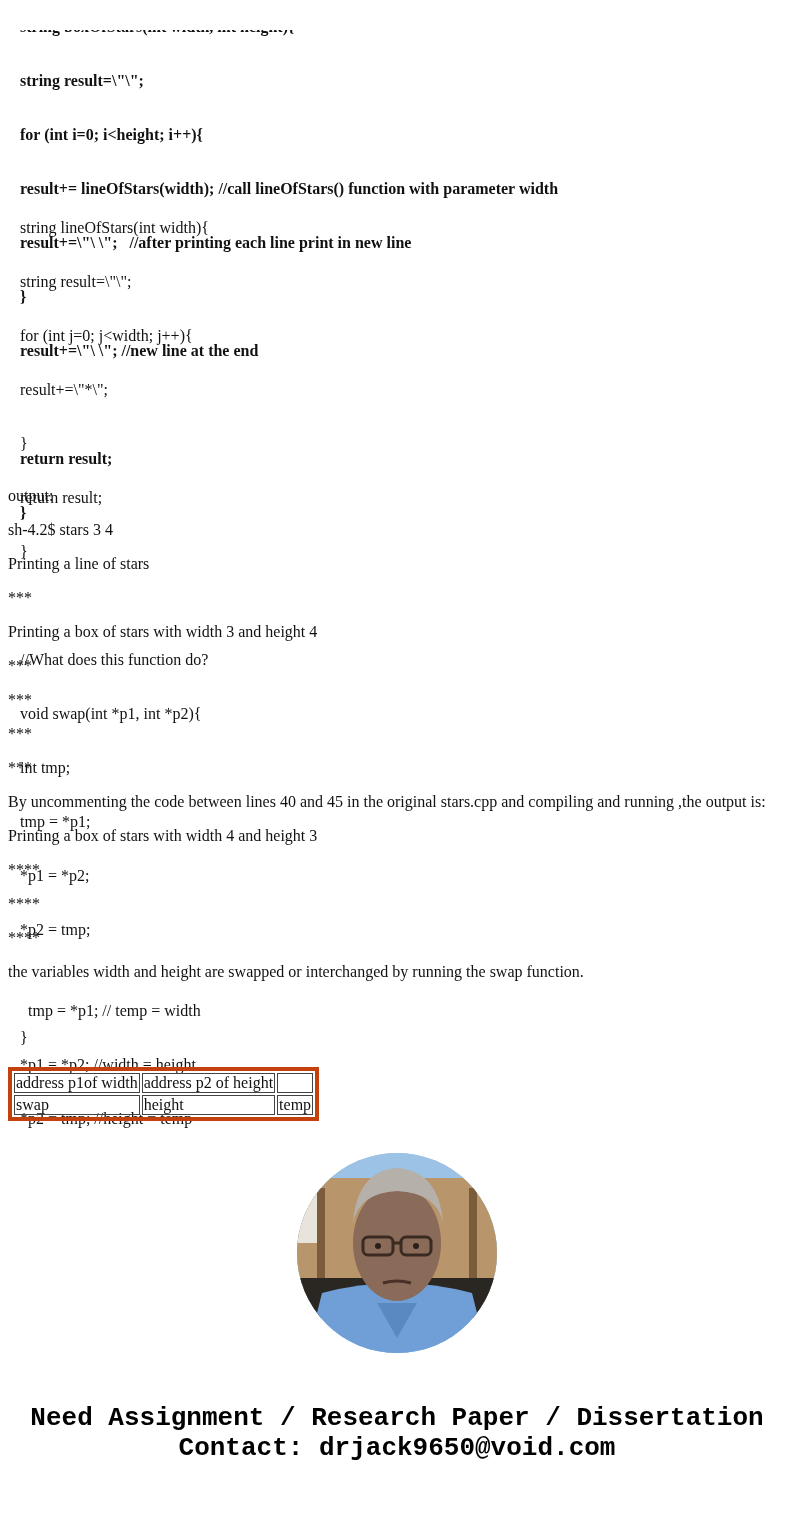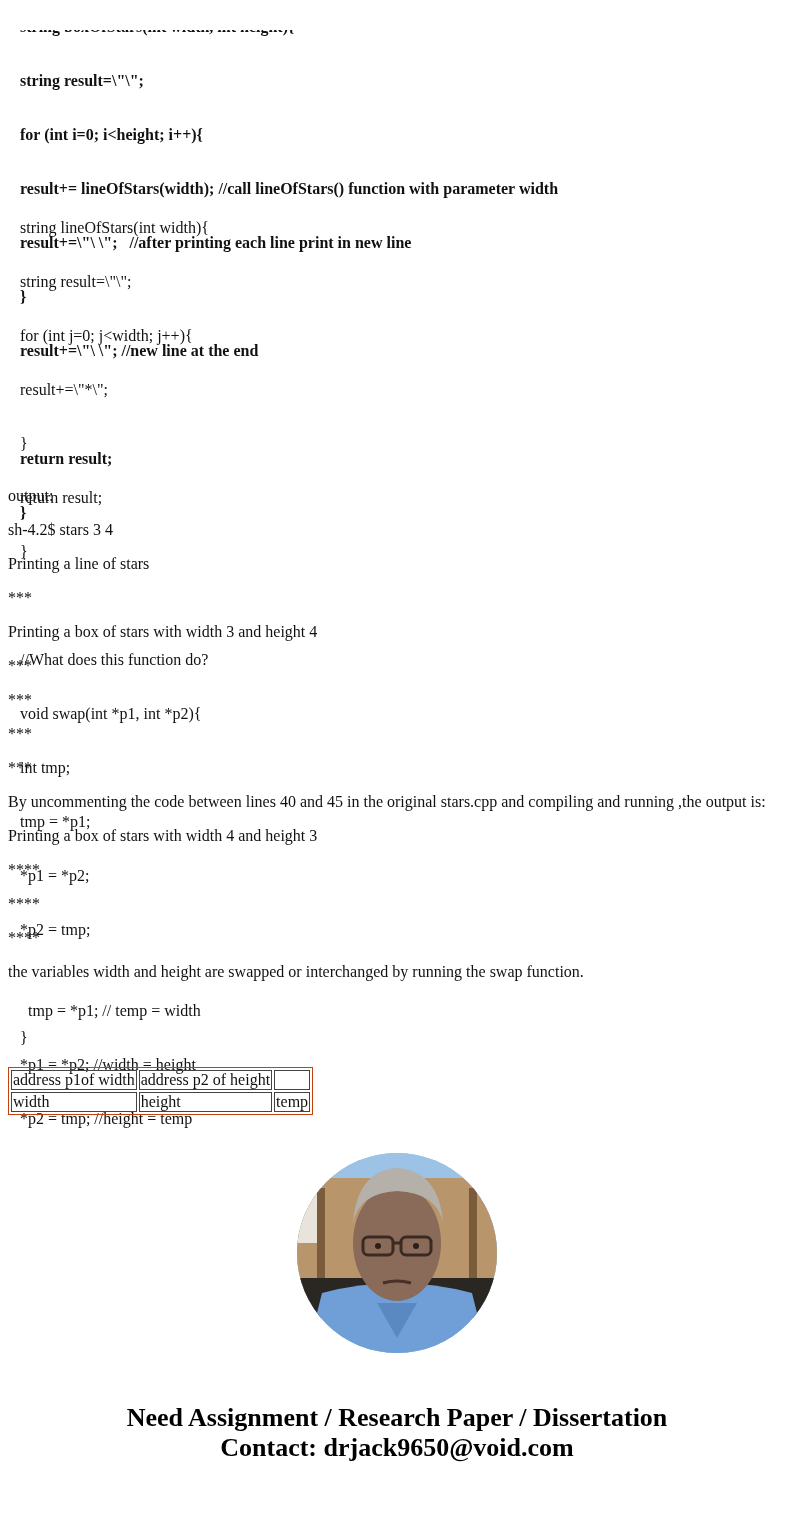--- a/index.html
+++ b/index.html
@@ -36,21 +36,21 @@
       position: absolute;
       left: 20px;
       top: 966px;
       line-height: 18px;
       white-space: pre;
     }
     table.swap-table {
       position: absolute;
       left: 8px;
       top: 1067px;
-      border: 1px solid #c2410c;
+      border: 4px solid #c2410c;
       border-collapse: separate;
       border-spacing: 2px;
     }
     table.swap-table td {
       border: 1px solid #444;
       padding: 0 1px;
       height: 18px;
       line-height: 18px;
       font-size: 16px;
     }
@@ -63,21 +63,21 @@
       border-radius: 50%;
       overflow: hidden;
       background: #8fb4d8;
     }
     .promo {
       position: absolute;
       left: 0;
       top: 1403px;
       width: 794px;
       text-align: center;
-      font-family: Liberation Serif, serif;
+      font-family: Liberation Mono, monospace;
       font-weight: bold;
       font-size: 26px;
       line-height: 30px;
       color: #000;
     }
   </style>
 </head>
 <body>
 
 <div class="code-block bold-code">
@@ -136,21 +136,21 @@
 </div>
 
 <table class="swap-table">
   <tbody>
       <tr>
     <td>address p1of width</td>
     <td>address p2 of height</td>
     <td></td>
   </tr>
   <tr>
-    <td>width</td>
+    <td>swap</td>
     <td>height</td>
     <td>temp</td>
   </tr>
 </tbody>
   </table>
 
 <div class="avatar">
   <svg width="200" height="200" viewBox="0 0 200 200">
     <rect x="0" y="0" width="200" height="200" fill="#9cc3e6"></rect>
     <rect x="0" y="25" width="200" height="120" fill="#b8956a"></rect>

